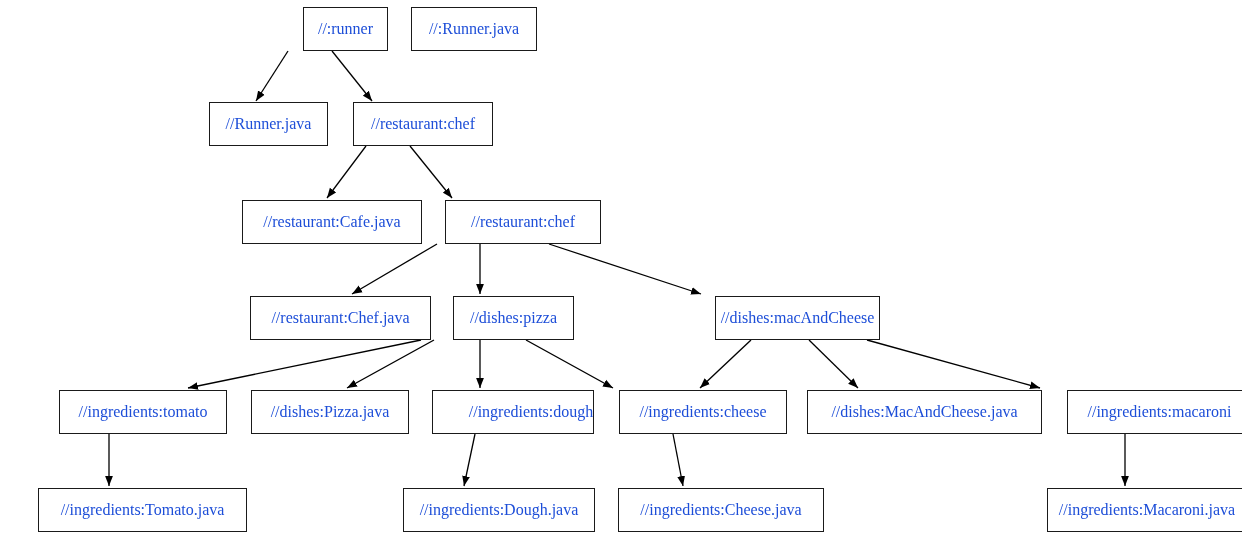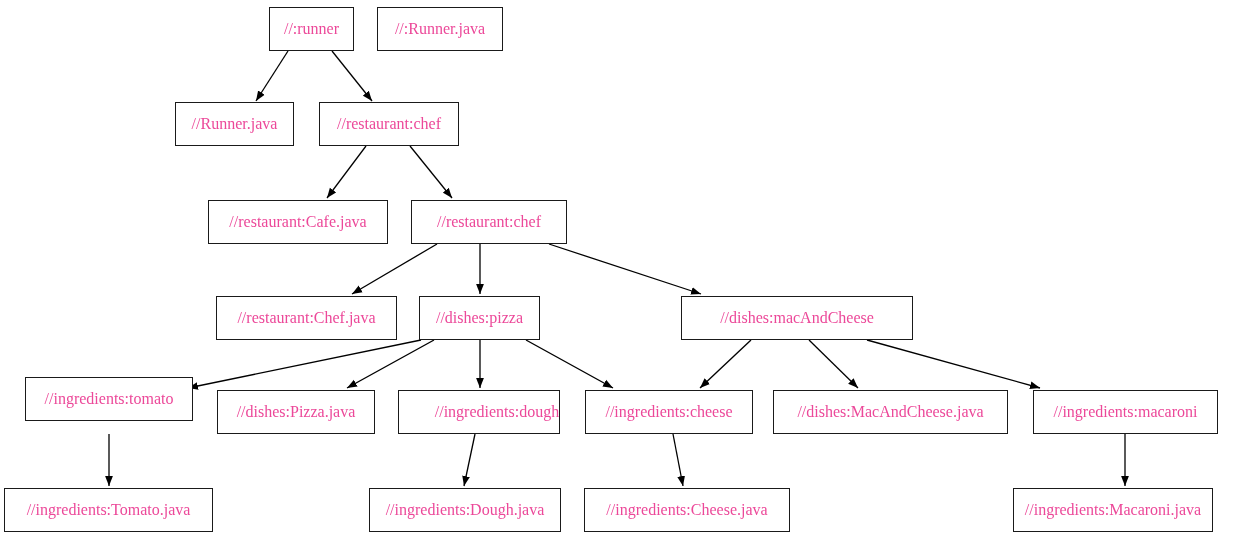--- a/index.html
+++ b/index.html
@@ -22,27 +22,28 @@
     width: 1242px;
     height: 539px;
     pointer-events: none;
   }
   .node {
     position: absolute;
     height: 44px;
     box-sizing: border-box;
     border: 1.5px solid #1a1a1a;
     background: #ffffff;
-    color: #ec4899;
+    color: #1d4ed8;
     display: flex;
     align-items: center;
     justify-content: center;
     font-size: 16px;
     white-space: nowrap;
     z-index: 2;
+    margin-left: 34px;
   }
   .edge-line {
     stroke: #000000;
     stroke-width: 1.3;
     fill: none;
   }
 </style>
 </head>
 <body>
 
@@ -78,23 +79,23 @@
   <div class="node" style="left:377px; top:7px;   width:126px;">//:Runner.java</div>
 
   <div class="node" style="left:175px; top:102px; width:119px;">//Runner.java</div>
   <div class="node" style="left:319px; top:102px; width:140px;">//restaurant:chef</div>
 
   <div class="node" style="left:208px; top:200px; width:180px;">//restaurant:Cafe.java</div>
   <div class="node" style="left:411px; top:200px; width:156px;">//restaurant:chef</div>
 
   <div class="node" style="left:216px; top:296px; width:181px;">//restaurant:Chef.java</div>
   <div class="node" style="left:419px; top:296px; width:121px;">//dishes:pizza</div>
-  <div class="node" style="left:681px; top:296px; width:232px;">//dishes:macAndCheese</div>
+  <div class="node" style="left:681px; top:296px; width:165px;">//dishes:macAndCheese</div>
 
-  <div class="node" style="left:25px;   top:377px; width:168px;">//ingredients:tomato</div>
+  <div class="node" style="left:25px;   top:390px; width:168px;">//ingredients:tomato</div>
   <div class="node" style="left:217px;  top:390px; width:158px;">//dishes:Pizza.java</div>
   <div class="node" style="left:398px;  top:390px; width:162px;padding-left:36px;">//ingredients:dough</div>
   <div class="node" style="left:585px;  top:390px; width:168px;">//ingredients:cheese</div>
   <div class="node" style="left:773px;  top:390px; width:235px;">//dishes:MacAndCheese.java</div>
   <div class="node" style="left:1033px; top:390px; width:185px;">//ingredients:macaroni</div>
 
   <div class="node" style="left:4px;    top:488px; width:209px;">//ingredients:Tomato.java</div>
   <div class="node" style="left:369px;  top:488px; width:192px;">//ingredients:Dough.java</div>
   <div class="node" style="left:584px;  top:488px; width:206px;">//ingredients:Cheese.java</div>
   <div class="node" style="left:1013px; top:488px; width:200px;">//ingredients:Macaroni.java</div>

